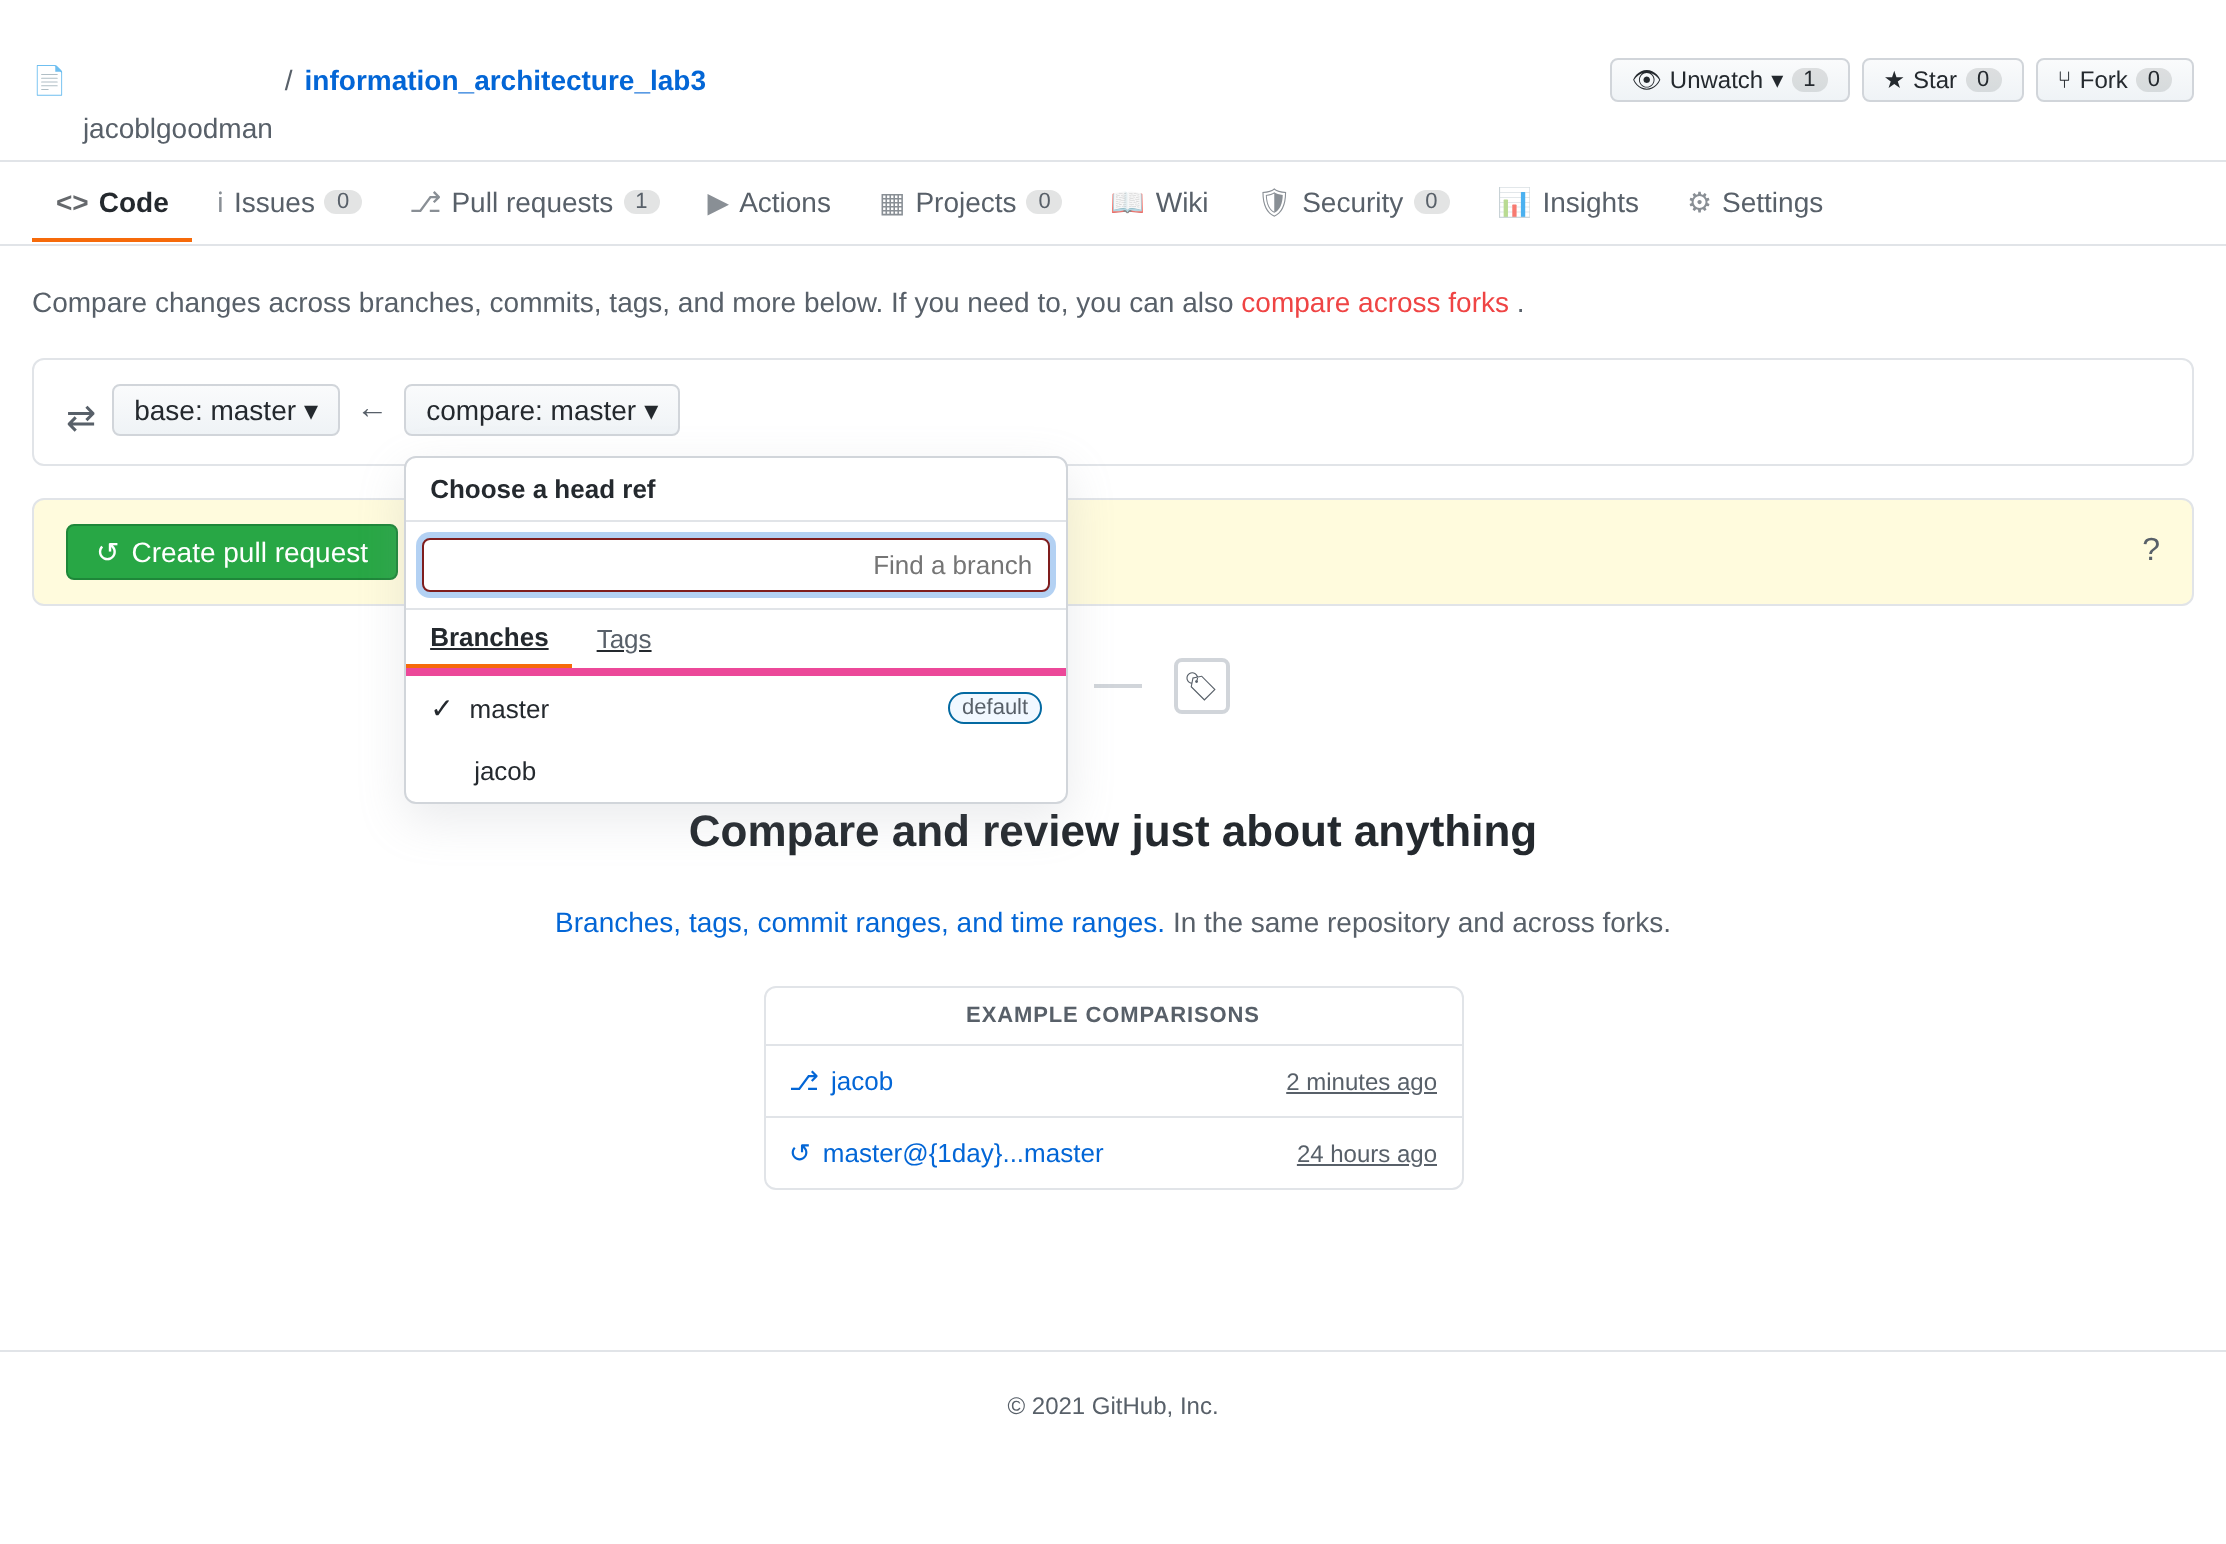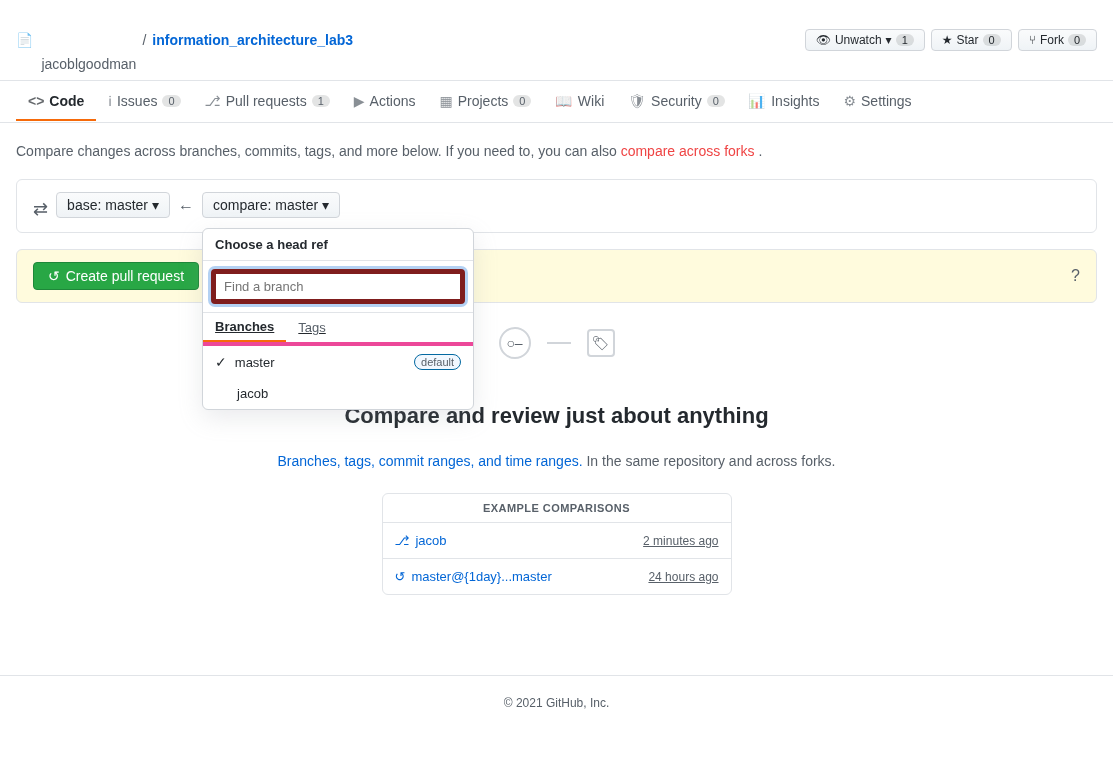--- a/index.html
+++ b/index.html
@@ -112,46 +112,47 @@
     .arrow-icon { color: #586069; font-size: 16px; padding-top: 4px; }
 
     
     .dropdown-wrapper {
       position: relative;
     }
     .dropdown-panel {
       position: absolute;
       top: 36px;
       left: 0;
-      width: 272px;
+      width: 332px;
       border: 1px solid #d1d5da;
       border-radius: 6px;
       background: #fff;
       box-shadow: 0 8px 24px rgba(149,157,165,.2);
       z-index: 100;
     }
     .dropdown-header {
       padding: 8px 12px;
       font-size: 13px;
       font-weight: 600;
       color: #24292e;
       border-bottom: 1px solid #e1e4e8;
     }
     .dropdown-search {
       padding: 8px;
       border-bottom: 1px solid #e1e4e8;
     }
     .dropdown-search input {
       width: 100%;
       padding: 5px 8px;
-      border: 5px solid #7f1d1d;
+      border: 1px solid #7f1d1d;
       border-radius: 4px;
       font-size: 13px;
       outline: none;
       box-shadow: 0 0 0 3px rgba(3,102,214,.3);
+      text-align: right;
     }
     .dropdown-tabs {
       display: flex;
       border-bottom: 4px solid #ec4899;
       text-decoration: underline;
     }
     .dropdown-tab {
       padding: 6px 12px;
       font-size: 13px;
       cursor: pointer;

